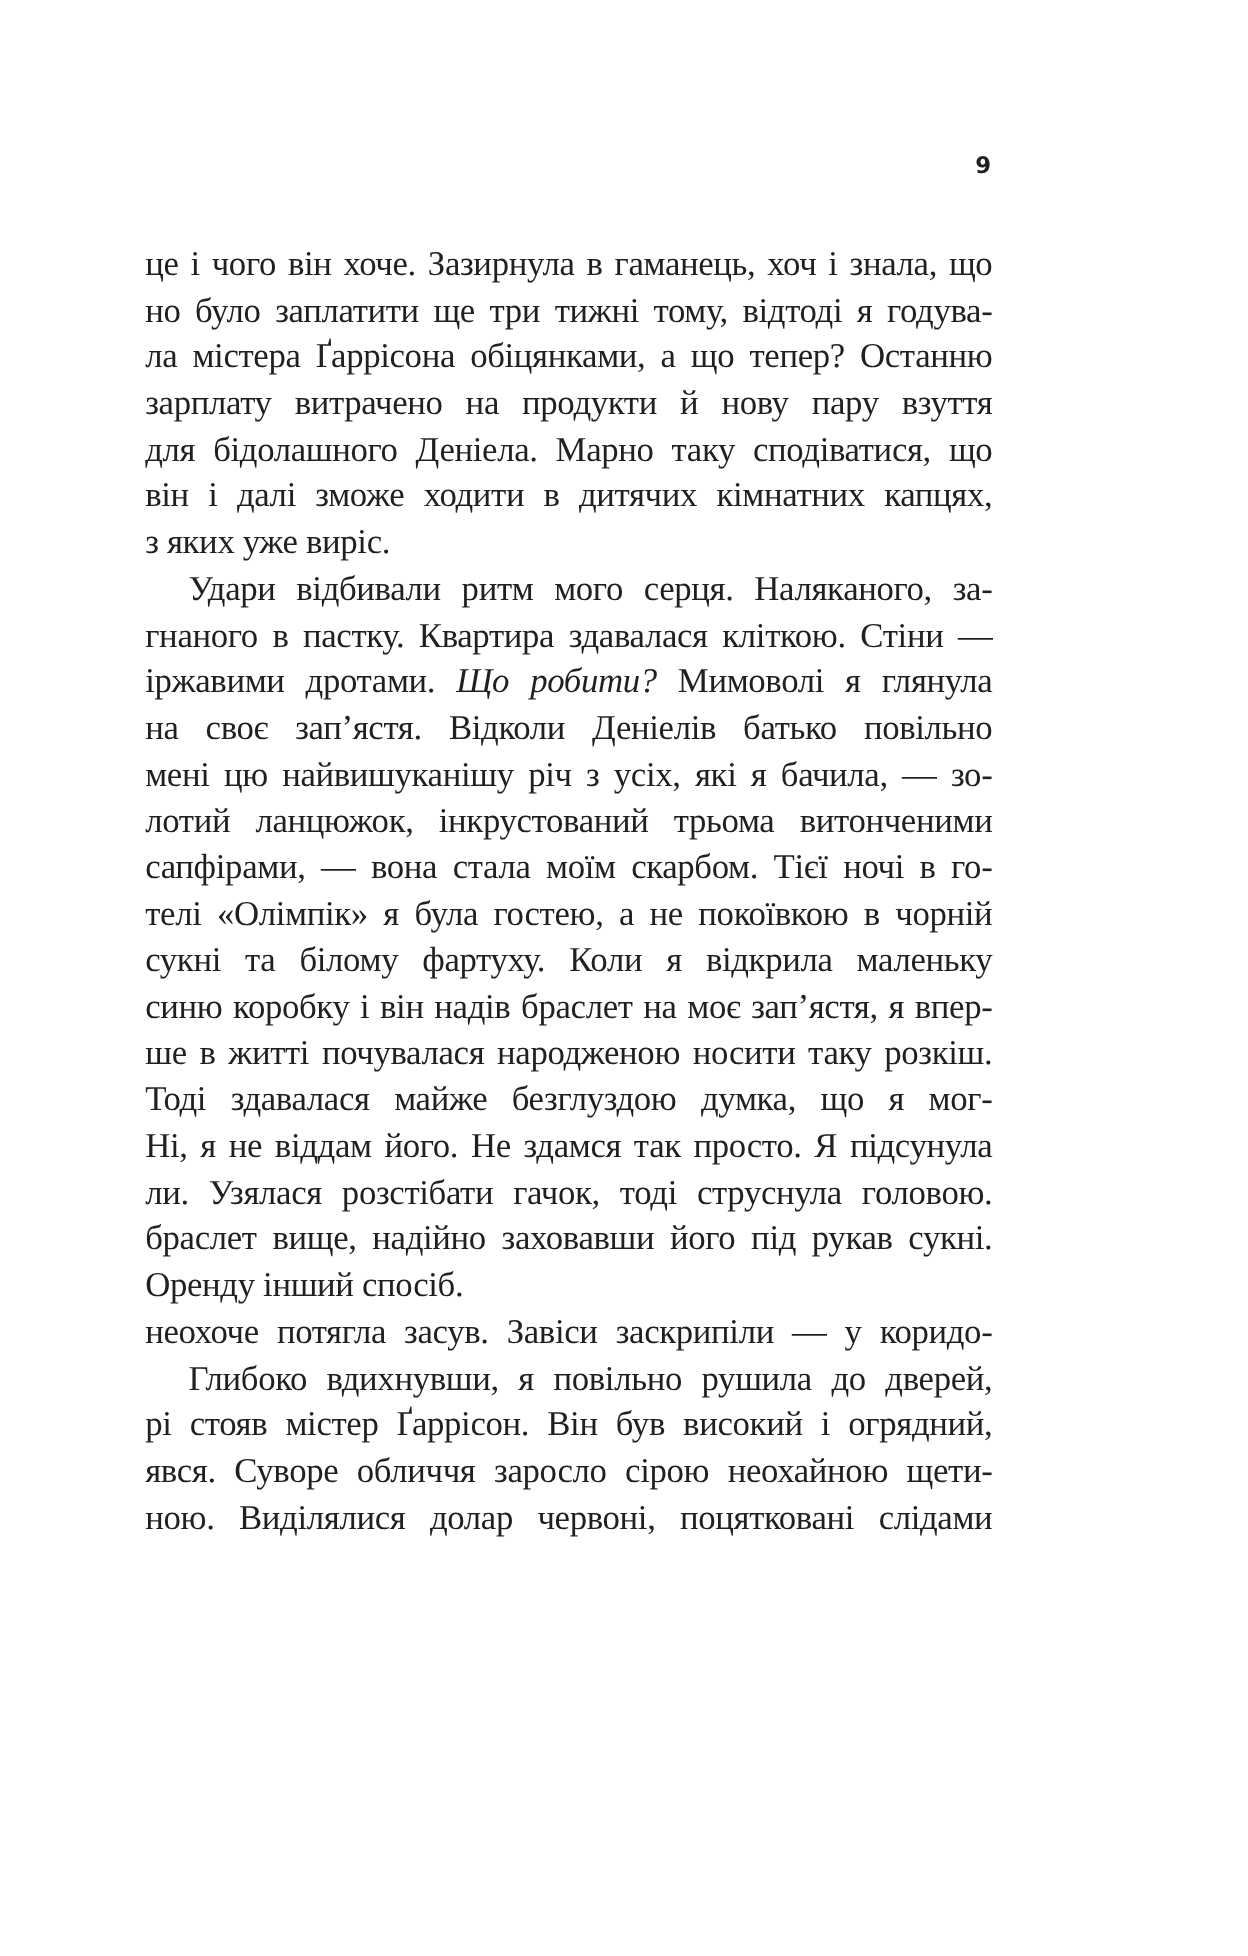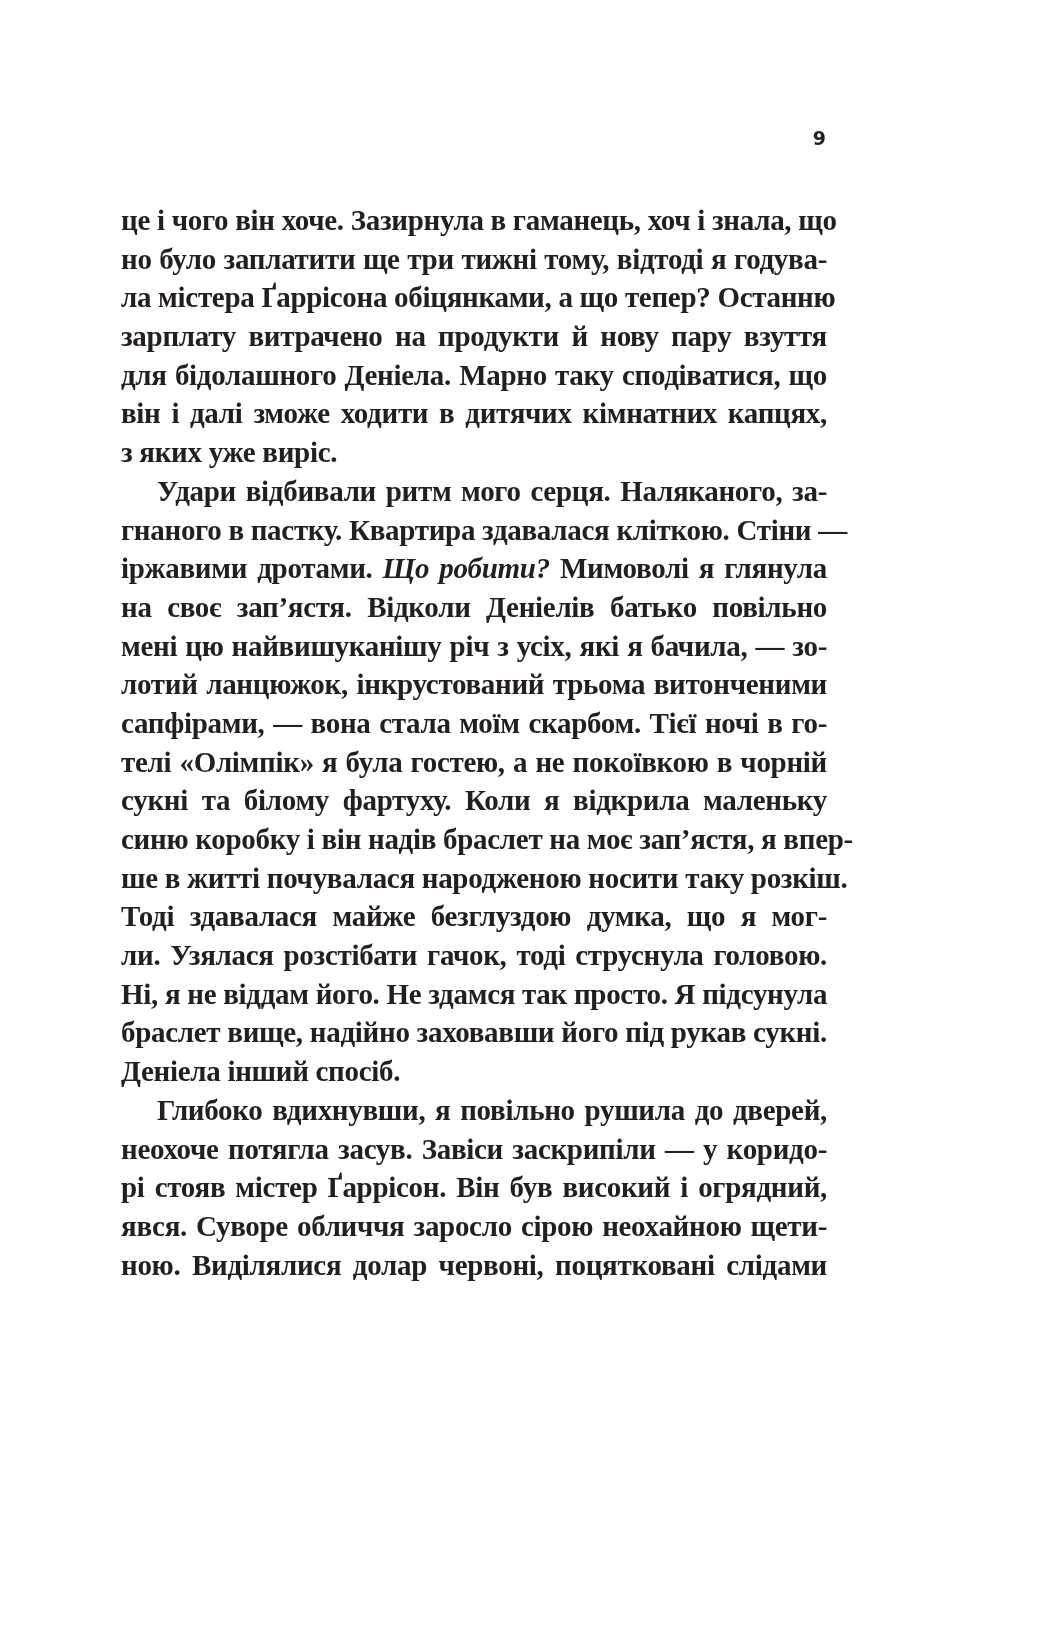--- a/index.html
+++ b/index.html
@@ -26,21 +26,20 @@
     }
     .text-block {
       position: absolute;
       left: 121px;
       top: 201px;
       width: 706px;
       font-family: "Liberation Serif", "DejaVu Serif", serif;
       font-size: 29px;
       line-height: 38.7px;
       color: #231f20;
-      font-weight: bold;
     }
     .line {
       display: block;
       white-space: nowrap;
       height: 38.7px;
       text-align: justify;
       text-align-last: justify;
       letter-spacing: -0.3px;
     }
     .line.last {
@@ -74,22 +73,22 @@
   <span class="line"><span class="seg">іржавими дротами. </span><span class="seg italic">Що робити?</span><span class="seg"> Мимоволі я глянула</span></span>
   <span class="line">на своє зап’ястя. Відколи Деніелів батько повільно</span>
   <span class="line">мені цю найвишуканішу річ з усіх, які я бачила, — зо-</span>
   <span class="line">лотий ланцюжок, інкрустований трьома витонченими</span>
   <span class="line">сапфірами, — вона стала моїм скарбом. Тієї ночі в го-</span>
   <span class="line">телі «Олімпік» я була гостею, а не покоївкою в чорній</span>
   <span class="line">сукні та білому фартуху. Коли я відкрила маленьку</span>
   <span class="line">синю коробку і він надів браслет на моє зап’ястя, я впер-</span>
   <span class="line">ше в житті почувалася народженою носити таку розкіш.</span>
   <span class="line">Тоді здавалася майже безглуздою думка, що я мог-</span>
+  <span class="line">Ні, я не віддам його. Не здамся так просто. Я підсунула</span>
   <span class="line">ли. Узялася розстібати гачок, тоді струснула головою.</span>
-  <span class="line">Ні, я не віддам його. Не здамся так просто. Я підсунула</span>
   <span class="line">браслет вище, надійно заховавши його під рукав сукні.</span>
-  <span class="line last">Деніела інший спосіб.</span>
+  <span class="line last">Оренду інший спосіб.</span>
+  <span class="line">неохоче потягла засув. Завіси заскрипіли — у коридо-</span>
   <span class="line indent">Глибоко вдихнувши, я повільно рушила до дверей,</span>
-  <span class="line">неохоче потягла засув. Завіси заскрипіли — у коридо-</span>
   <span class="line">рі стояв містер Ґаррісон. Він був високий і огрядний,</span>
   <span class="line">явся. Суворе обличчя заросло сірою неохайною щети-</span>
   <span class="line">ною. Виділялися долар червоні, поцятковані слідами</span>
 </div>
 
 </body></html>

